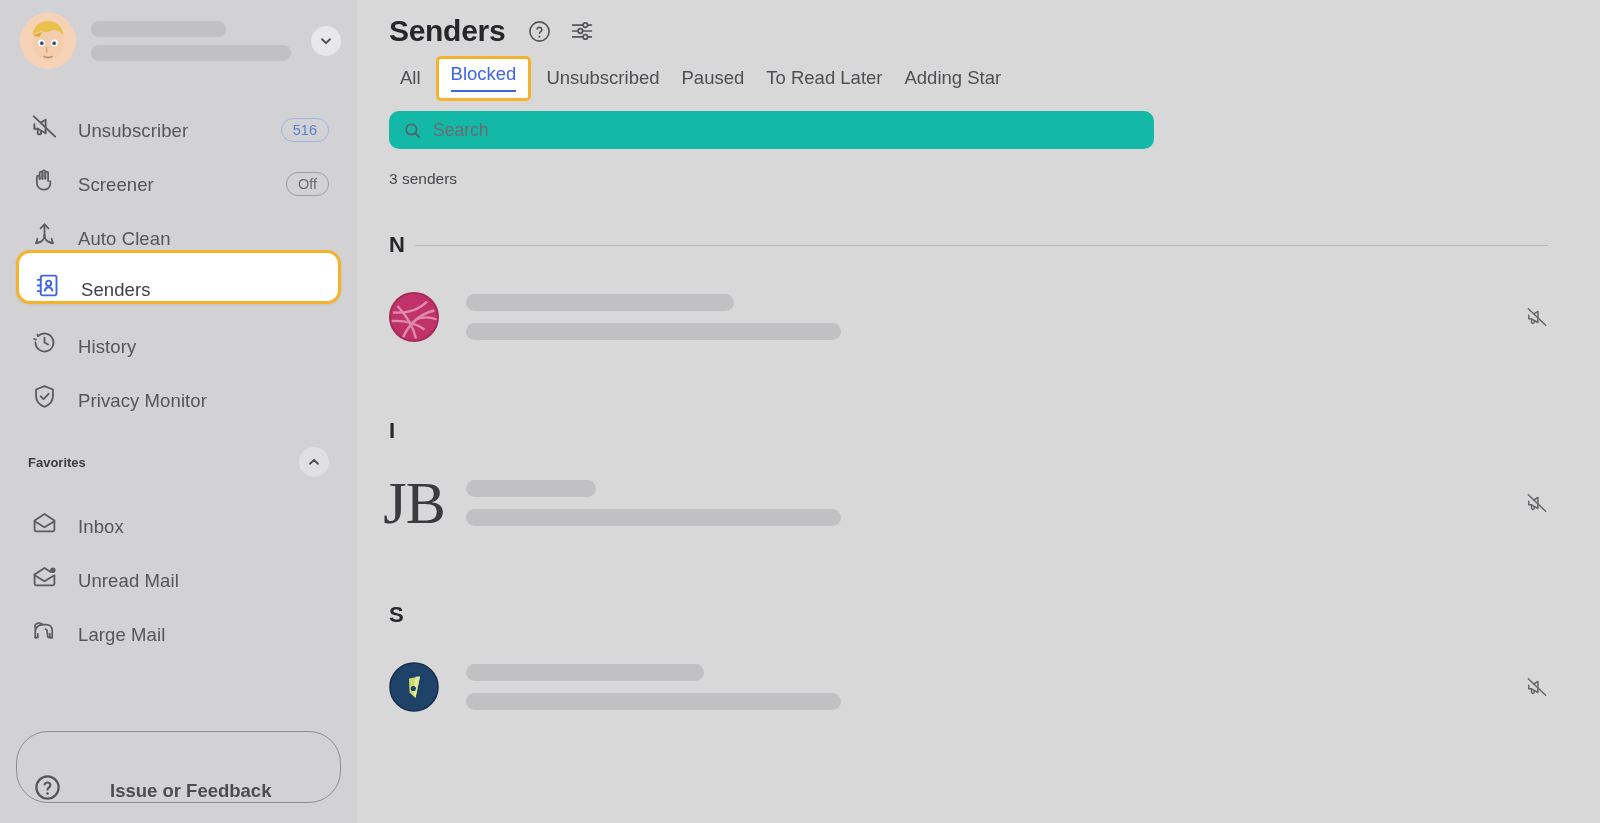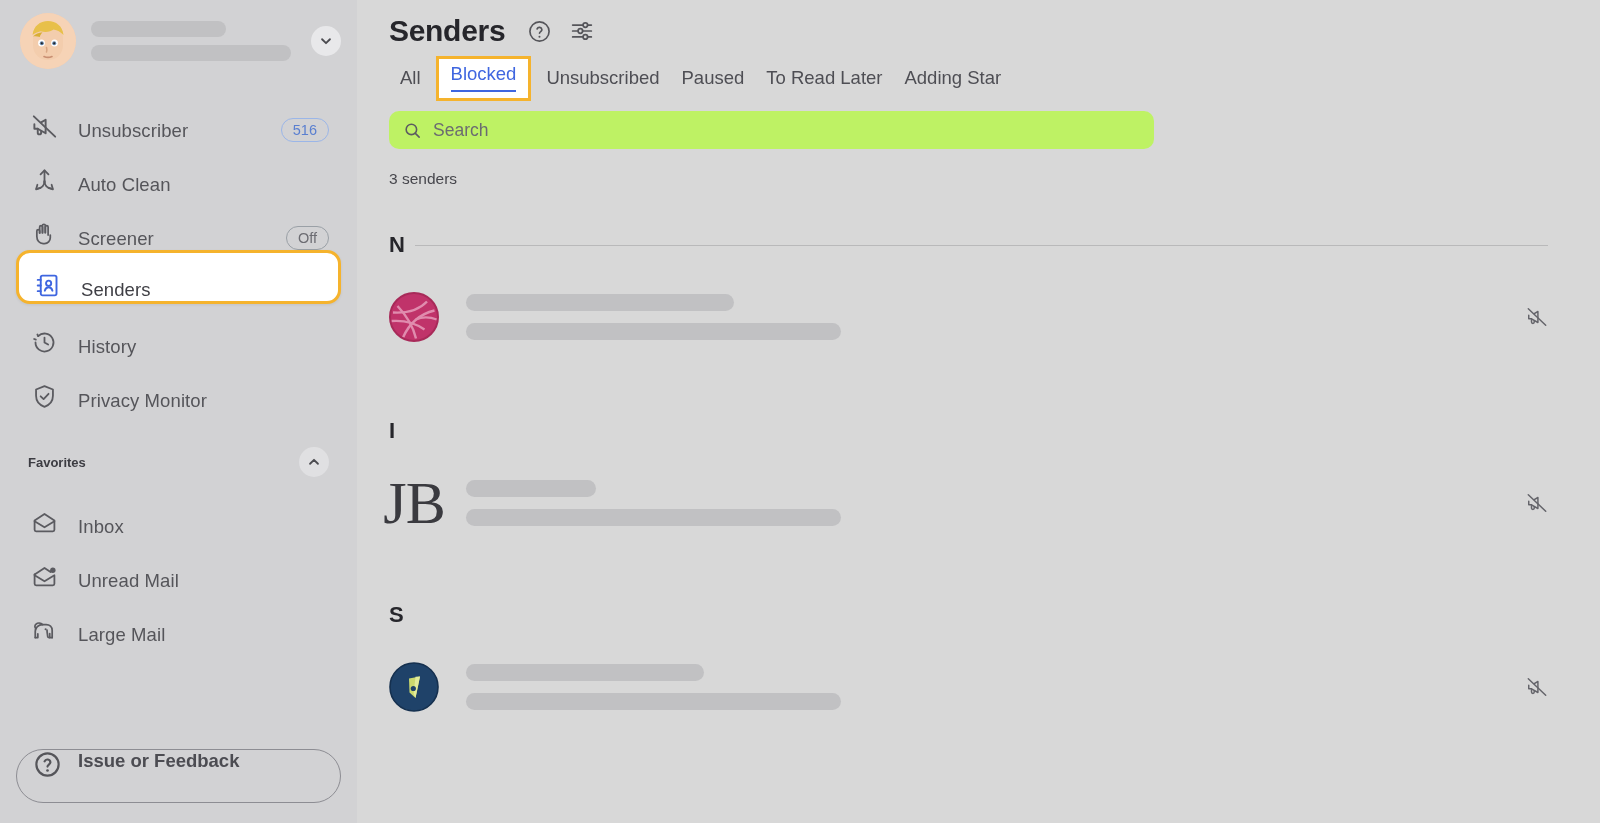--- a/index.html
+++ b/index.html
@@ -104,27 +104,27 @@
     border: none; cursor: pointer;
   }
   .fav-head .collapse svg { width: 14px; height: 14px; }
 
   .sb-footer {
     position: absolute; left: 0; bottom: 0;
     width: 357px; padding: 18px 16px 20px 16px;
     background: #d2d2d4;
   }
   .feedback-btn {
-    display: flex; align-items: flex-start;
-    height: 54px;
+    display: flex; align-items: flex-end;
+    height: 72px;
     border: 1.4px solid #8d8d93;
     border-radius: 32px;
     padding: 0 16px;
     background: transparent;
-    cursor: pointer; width: 100%;
+    cursor: pointer; width: 100%; gap: 32px;
   }
   .feedback-btn .ic { color: #55555a; display:flex; align-items:center; }
   .feedback-btn .lbl {
     margin-left: 16px; font-size: 18.5px; font-weight: bold; color: #4c4c52;
   }
 
   
   .main {
     flex: 1; height: 823px;
     background: #d8d8d8;
@@ -156,36 +156,36 @@
   .tab {
     font-size: 18.5px; color: #4e4e54;
     padding: 4px 11px 4px 11px;
     cursor: pointer; white-space: nowrap;
     position: relative;
     text-align: center;
   }
   .tab.active-wrap {
     background: #ffffff;
     border: 3px solid #f5b32d;
-    border-radius: 0;
+    border-radius: 5px;
     padding: 4px 12px 6px 12px;
     color: #3f66e0;
     margin: 0 4px;
   }
   .tab.active-wrap .t-inner {
     border-bottom: 2.6px solid #3f66e0;
     padding-bottom: 5px;
     display: inline-block;
   }
 
   .search-wrap { margin-top: 10px; width: 765px; }
   .search {
     display: flex; align-items: center;
     height: 38px;
-    background: #bef264;
+    background: #14b8a6;
     border-radius: 10px;
     padding: 0 14px;
   }
   .search .sic { color: #5c5c61; display: flex; align-items: center; }
   .search input {
     border: none; background: transparent; outline: none;
     margin-left: 11px;
     font-size: 17.5px; color: #4e4e54;
     font-family: "Liberation Sans", sans-serif;
     flex: 1;
@@ -284,43 +284,43 @@
             <path d="M6 14v3.5a1.5 1.5 0 0 0 3 0V16"></path>
             <line x1="2.5" y1="3" x2="21.5" y2="21"></line>
           </svg>
         </span>
         <span class="lbl">Unsubscriber</span>
         <span class="badge blue">516</span>
       </div>
 
       <div class="sb-item">
         <span class="ic">
+          <svg width="26" height="26" viewBox="0 0 24 24" fill="none" stroke="currentColor" stroke-width="1.6" stroke-linecap="round" stroke-linejoin="round">
+            <path d="M8 11V5.5a1.3 1.3 0 0 1 2.6 0V11"></path>
+            <path d="M10.6 10.5V4.3a1.3 1.3 0 0 1 2.6 0v6.2"></path>
+            <path d="M13.2 10.8V5.6a1.3 1.3 0 0 1 2.6 0V13"></path>
+            <path d="M8 11V9.2a1.3 1.3 0 0 0-2.6 0v5.1c0 3.6 2.4 6.5 5.8 6.5h1.3c3 0 5.3-2.4 5.3-5.4V13"></path>
+          </svg>
+        </span>
+        <span class="lbl">Screener</span>
+        <span class="badge">Off</span>
+      </div>
+
+      <div class="sb-item">
+        <span class="ic">
           <svg width="27" height="27" viewBox="0 0 24 24" fill="none" stroke="currentColor" stroke-width="1.6" stroke-linecap="round" stroke-linejoin="round">
             <path d="M12 3v11.5"></path>
             <polyline points="8.5,6.5 12,3 15.5,6.5"></polyline>
             <path d="M12 12.5c0 4 3 6.5 7 7"></path>
             <polyline points="15.5,18.5 19.5,19.8 18.3,15.8"></polyline>
             <path d="M12 12.5c0 4-3 6.5-7 7"></path>
             <polyline points="8.5,18.5 4.5,19.8 5.7,15.8"></polyline>
           </svg>
         </span>
         <span class="lbl">Auto Clean</span>
-      </div>
-
-      <div class="sb-item">
-        <span class="ic">
-          <svg width="26" height="26" viewBox="0 0 24 24" fill="none" stroke="currentColor" stroke-width="1.6" stroke-linecap="round" stroke-linejoin="round">
-            <path d="M8 11V5.5a1.3 1.3 0 0 1 2.6 0V11"></path>
-            <path d="M10.6 10.5V4.3a1.3 1.3 0 0 1 2.6 0v6.2"></path>
-            <path d="M13.2 10.8V5.6a1.3 1.3 0 0 1 2.6 0V13"></path>
-            <path d="M8 11V9.2a1.3 1.3 0 0 0-2.6 0v5.1c0 3.6 2.4 6.5 5.8 6.5h1.3c3 0 5.3-2.4 5.3-5.4V13"></path>
-          </svg>
-        </span>
-        <span class="lbl">Screener</span>
-        <span class="badge">Off</span>
       </div>
 
       <div class="sb-item active">
         <span class="ic">
           <svg width="27" height="27" viewBox="0 0 24 24" fill="none" stroke="currentColor" stroke-width="1.7" stroke-linecap="round" stroke-linejoin="round">
             <rect x="6" y="3.2" width="14" height="17.6" rx="1.6"></rect>
             <line x1="3.3" y1="7" x2="6" y2="7"></line>
             <line x1="3.3" y1="12" x2="6" y2="12"></line>
             <line x1="3.3" y1="17" x2="6" y2="17"></line>
             <circle cx="13" cy="10" r="2.3"></circle>

